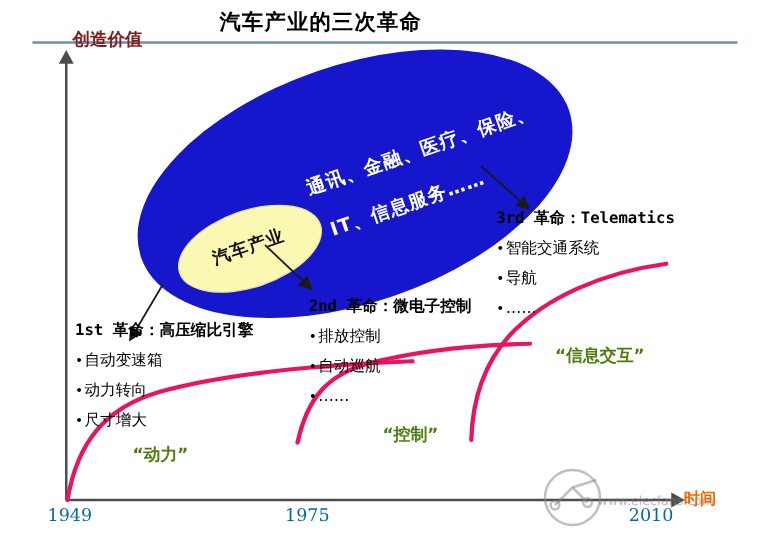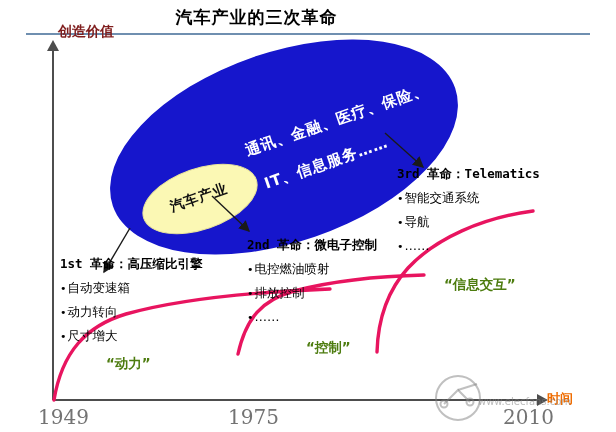--- a/index.html
+++ b/index.html
@@ -30,21 +30,21 @@
     position:absolute;left:537px;top:394px;width:0;height:0;
     border-top:6px solid transparent;border-bottom:6px solid transparent;
     border-left:11px solid #4d4d4d;
   }
   .ylabel{
     position:absolute;left:58px;top:23px;font-size:14px;font-weight:700;color:#7f1d1d;
   }
   .xlabel{
     position:absolute;left:547px;top:390px;font-size:13px;font-weight:700;color:#ef6c00;
   }
-  .tick{position:absolute;font-size:20px;color:#737373;font-family:"DejaVu Serif","Liberation Serif",serif;}
+  .tick{position:absolute;font-size:14px;color:#0369a1;font-family:"DejaVu Serif","Liberation Serif",serif;}
 
   
   .ell-blue{
     position:absolute;left:103px;top:52px;width:362px;height:190px;
     background:#1616cc;border-radius:50%;
     transform:rotate(-19deg);
   }
   .ell-yellow{
     position:absolute;left:140px;top:168px;width:118px;height:60px;
     background:#fbf8b4;border-radius:50%;
@@ -140,22 +140,22 @@
   <div class="blk" style="left:60px;top:256px;">
     <div class="hd">1st 革命：高压缩比引擎</div>
     <div class="li">自动变速箱</div>
     <div class="li">动力转向</div>
     <div class="li">尺寸增大</div>
   </div>
   <div class="quote" style="left:106px;top:355px;">“动力”</div>
 
   <div class="blk" style="left:247px;top:225px;margin-top:12px;">
     <div class="hd">2nd 革命：微电子控制</div>
-    <div class="li">电控燃油喷射</div>
     <div class="li">排放控制</div>
+    <div class="li">自动巡航</div>
     <div class="li">……</div>
   </div>
   <div class="quote" style="left:306px;top:339px;">“控制”</div>
 
   <div class="blk" style="left:397px;top:166px;">
     <div class="hd">3rd 革命：Telematics</div>
     <div class="li">智能交通系统</div>
     <div class="li">导航</div>
     <div class="li">……</div>
   </div>

